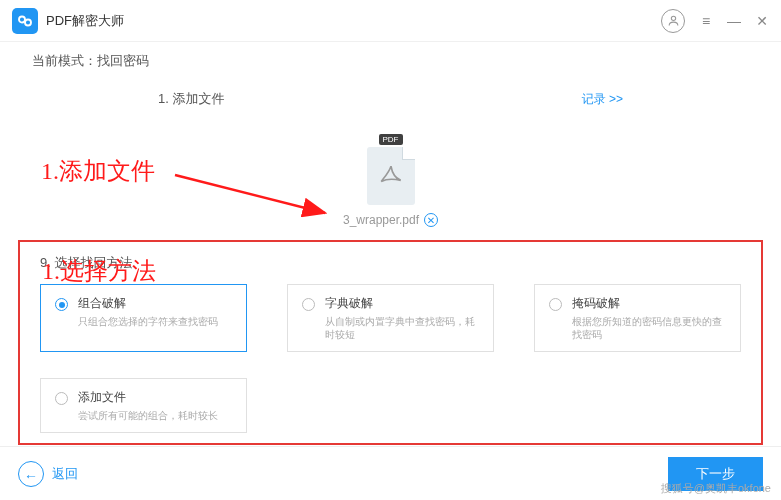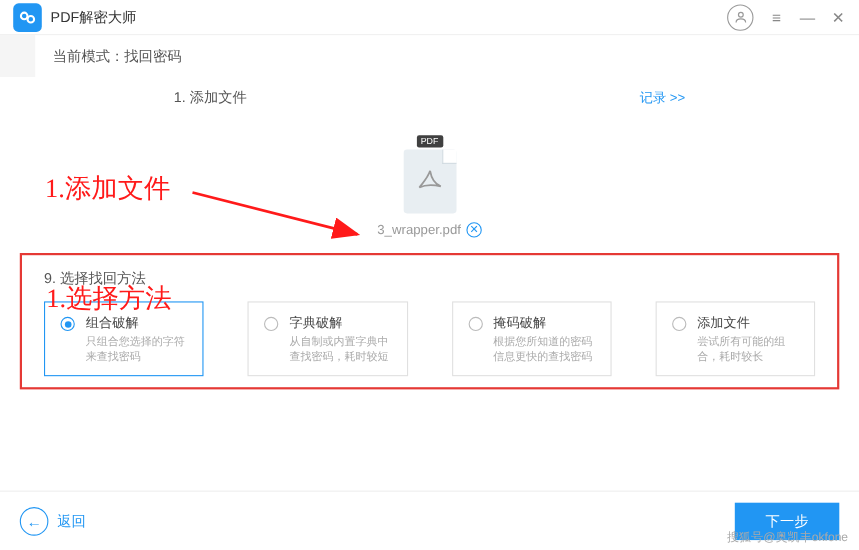--- a/index.html
+++ b/index.html
@@ -1,45 +1,45 @@
 <!DOCTYPE html>
 <html><head>
 <meta charset="utf-8">
 <style>
 * { margin: 0; padding: 0; box-sizing: border-box; font-family: "Microsoft YaHei", Arial, sans-serif; }
 body { width: 781px; height: 500px; background: #f5f5f5; overflow: hidden; position: relative; }
 
-.titlebar { height: 32px; background: #fff; display: flex; align-items: center; padding: 0 12px; border-bottom: 1px solid #f0f0f0; }
+.titlebar { height: 42px; background: #fff; display: flex; align-items: center; padding: 0 12px; border-bottom: 1px solid #f0f0f0; }
 .logo { width: 26px; height: 26px; background: #2196f3; border-radius: 5px; display: flex; align-items: center; justify-content: center; margin-right: 8px; }
 .logo svg { width: 18px; height: 18px; }
 .app-title { font-size: 13px; color: #333; }
 .titlebar-right { margin-left: auto; display: flex; align-items: center; gap: 14px; }
 .user-icon { width: 24px; height: 24px; border: 1.3px solid #999; border-radius: 50%; display: flex; align-items: center; justify-content: center; }
 .win-btn { width: 14px; color: #888; cursor: pointer; font-size: 14px; text-align: center; }
 
-.mode-bar { padding: 10px 16px; font-size: 13px; color: #555; background: #fff; margin-left: 32px; }
+.mode-bar { padding: 10px 32px; font-size: 13px; color: #555; background: #fff; }
 
 .main { padding: 10px 28px 0 28px; background: #fff; height: 392px; position: relative; }
 
 .step-header { display: flex; align-items: center; padding: 0 130px; margin-bottom: 20px; }
 .step-label { font-size: 13px; color: #555; }
 .history-link { margin-left: auto; color: #2196f3; font-size: 12px; cursor: pointer; }
 
 .upload-area { text-align: center; margin: 20px 0 12px 0; position: relative; }
 .pdf-icon-wrap { display: inline-block; text-align: center; }
 .pdf-badge { display: inline-block; background: #404040; color: #fff; font-size: 8px; padding: 1px 4px; border-radius: 2px; margin-bottom: 2px; }
 .pdf-file-icon { width: 48px; height: 58px; background: #e8eef2; border-radius: 3px; margin: 0 auto; position: relative; display: flex; align-items: center; justify-content: center; }
 .pdf-file-icon::before { content: ""; position: absolute; top: 0; right: 0; width: 12px; height: 12px; background: #fff; border-left: 1px solid #d0dae0; border-bottom: 1px solid #d0dae0; }
 .adobe-symbol { color: #888; font-size: 18px; }
 .filename-row { display: flex; align-items: center; justify-content: center; gap: 5px; margin-top: 8px; font-size: 12px; color: #999; }
 .remove-btn { width: 14px; height: 14px; border: 1px solid #2196f3; border-radius: 50%; color: #2196f3; font-size: 10px; display: flex; align-items: center; justify-content: center; cursor: pointer; }
 
 .method-section { border: 2.5px solid #e53935; padding: 12px 20px 10px 20px; margin: 0 -10px; }
 .method-title { font-size: 13px; color: #555; margin-bottom: 12px; }
-.method-grid { display: grid; grid-template-columns: 1fr 1fr 1fr 1fr; gap: 26px 40px; }
+.method-grid { display: grid; grid-template-columns: 1fr 1fr 1fr; gap: 26px 40px; }
 .method-card { border: 1px solid #e0e0e0; padding: 10px 14px; display: flex; align-items: flex-start; gap: 10px; cursor: pointer; }
 .method-card.selected { border: 1px solid #2196f3; }
 .radio { width: 13px; height: 13px; border: 1.3px solid #bbb; border-radius: 50%; margin-top: 3px; flex-shrink: 0; position: relative; }
 .method-card.selected .radio { border-color: #2196f3; }
 .method-card.selected .radio::after { content: ""; position: absolute; top: 2.5px; left: 2.5px; width: 6px; height: 6px; background: #2196f3; border-radius: 50%; }
 .method-text { flex: 1; }
 .method-name { font-size: 12px; color: #444; margin-bottom: 3px; }
 .method-desc { font-size: 10px; color: #aaa; line-height: 1.3; }
 
 .footer { position: absolute; bottom: 0; left: 0; right: 0; height: 54px; border-top: 1px solid #eee; display: flex; align-items: center; padding: 0 18px; background: #fff; }

